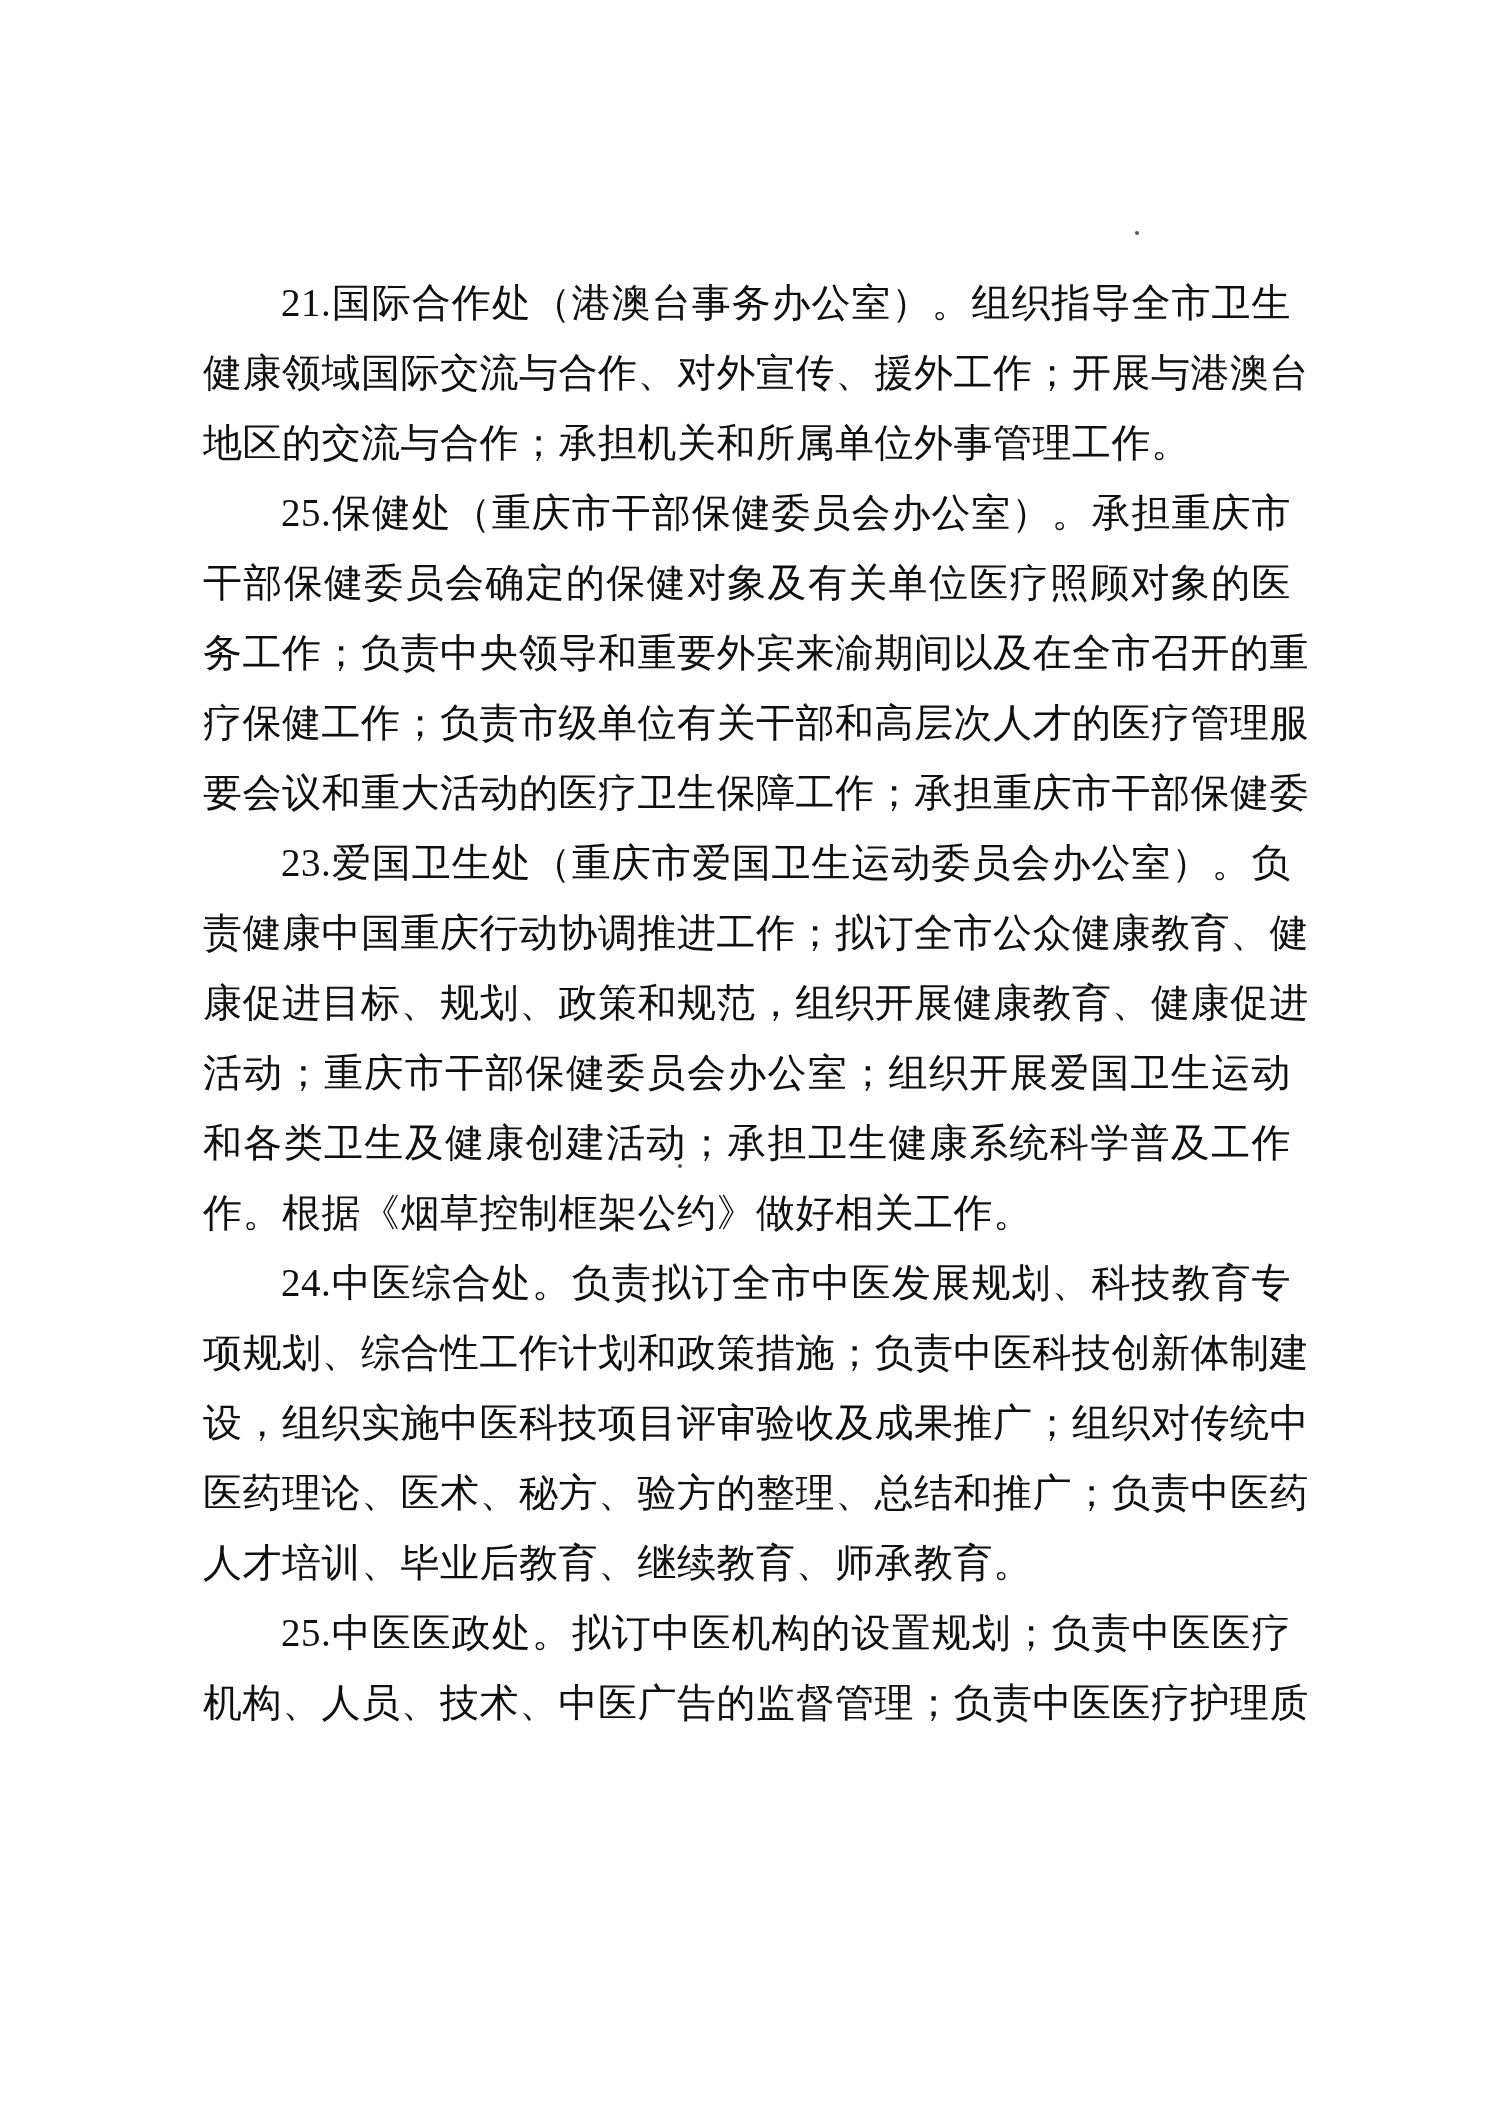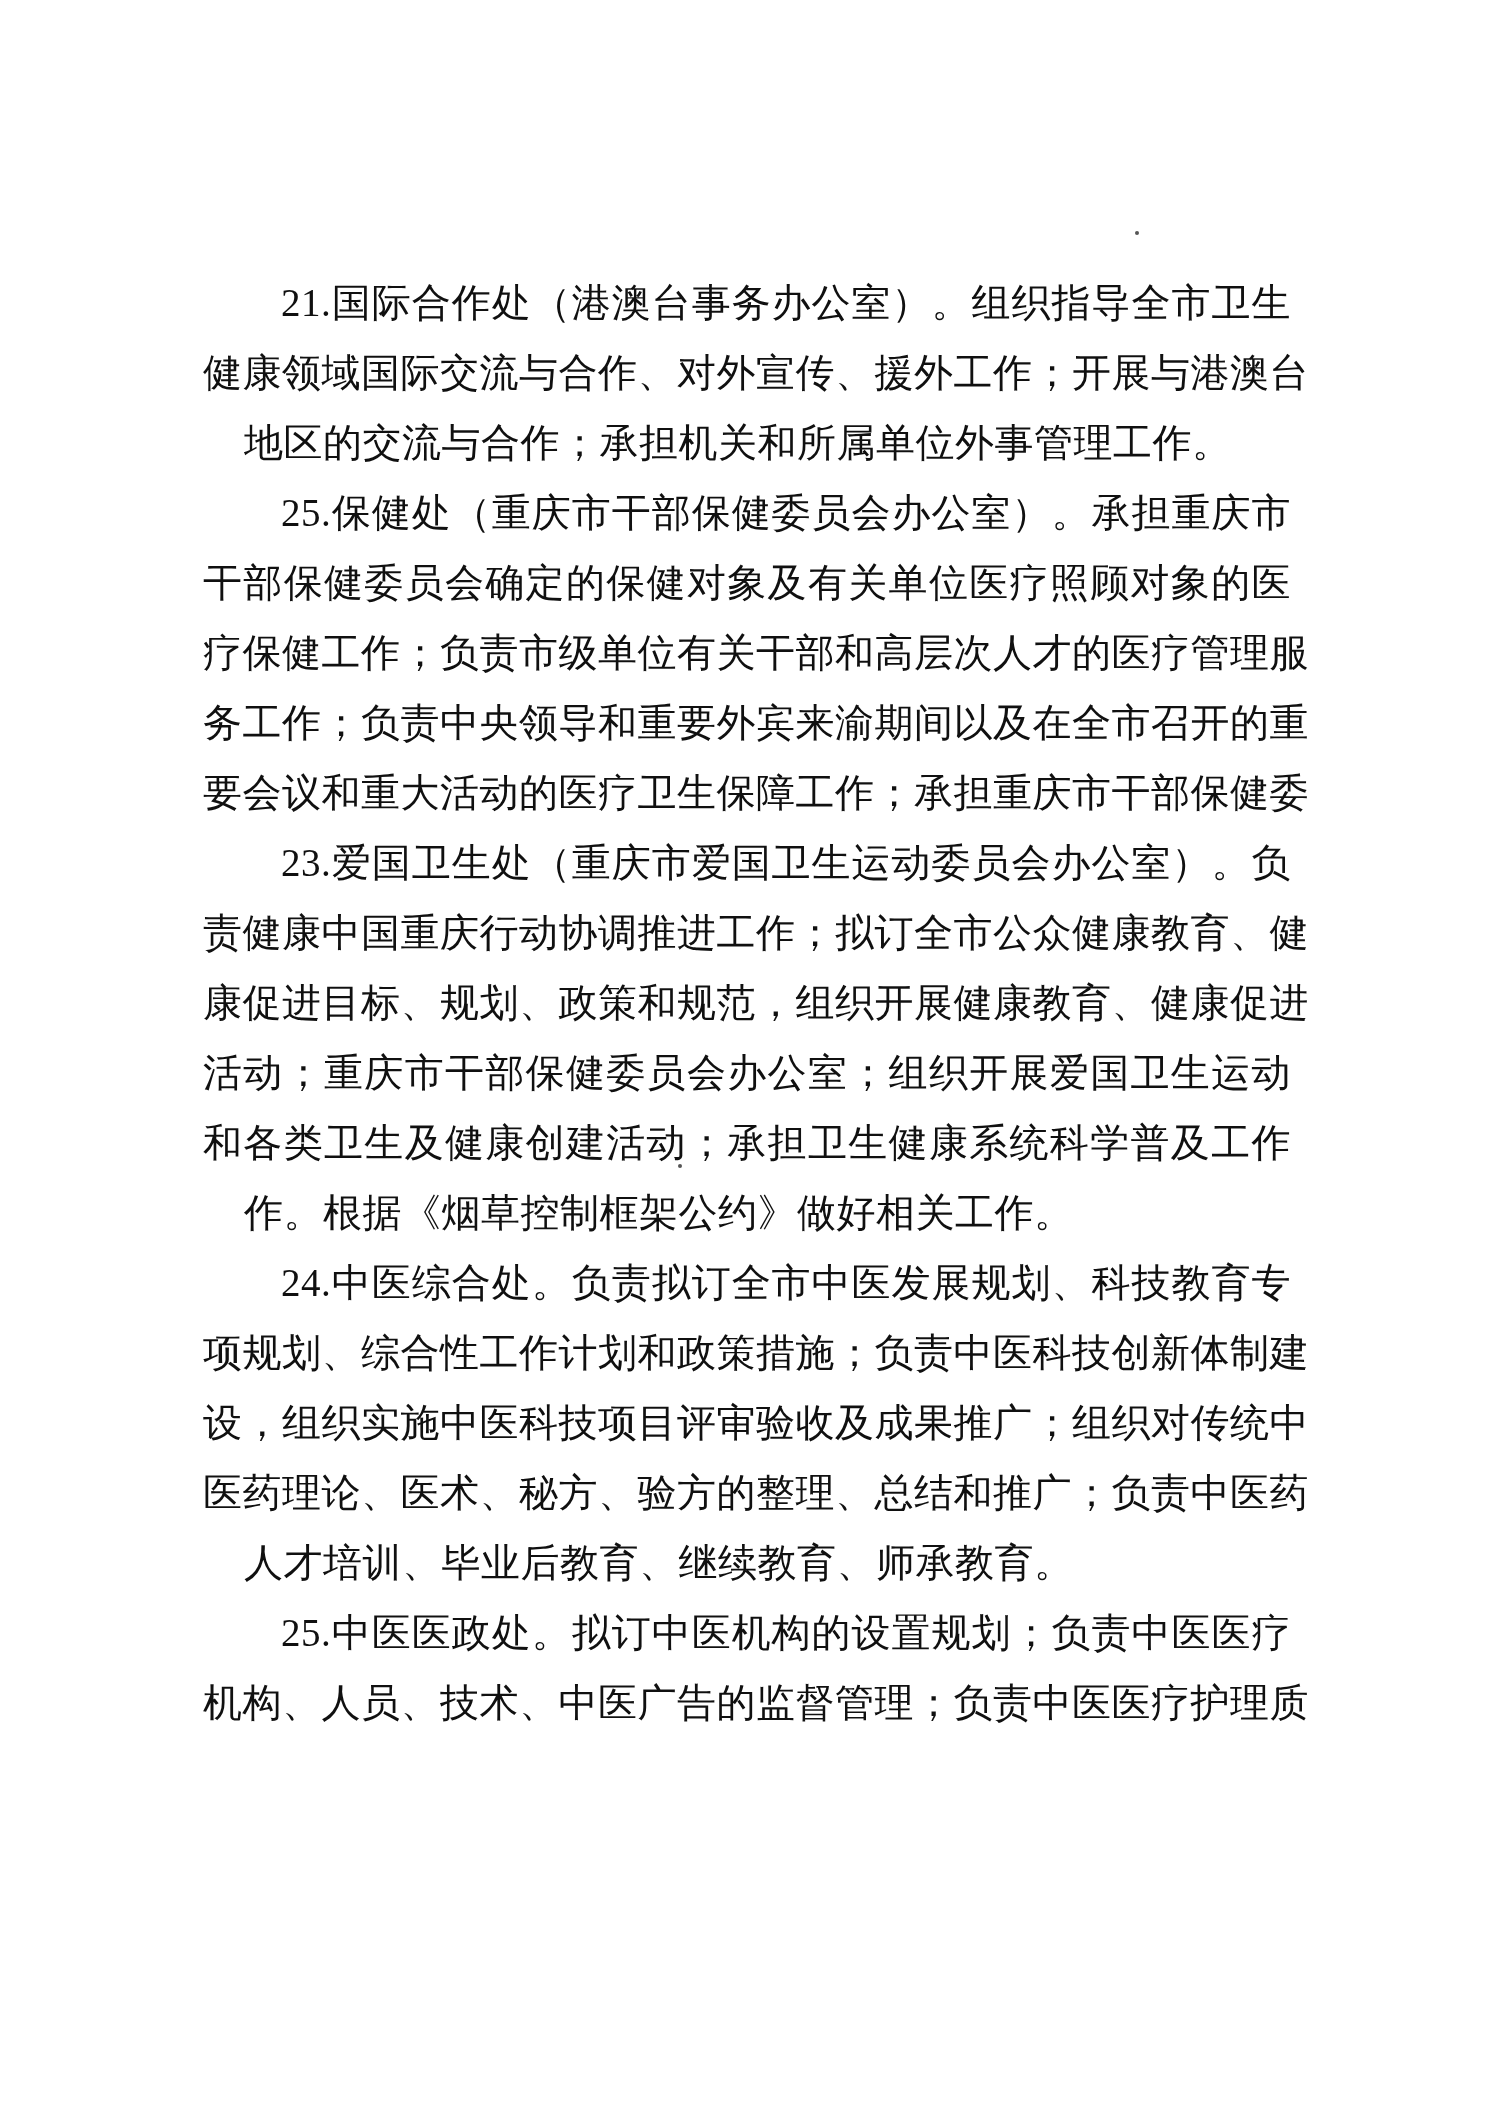--- a/index.html
+++ b/index.html
@@ -36,21 +36,20 @@
     white-space: nowrap;
     overflow: visible;
     letter-spacing: 0.5px;
   }
   .line.para-start {
     text-indent: 78px;
   }
   .line.para-end {
     text-align: center;
     text-align-last: left;
-    margin-left: 41px;
   }
   .page-number {
     position: absolute;
     left: 1196px;
     top: 1872px;
     font-size: 40px;
     line-height: 44px;
     letter-spacing: 1px;
     color: #101010;
     white-space: nowrap;
@@ -72,22 +71,22 @@
 
     <div class="para">
       <div class="line para-start">21.国际合作处（港澳台事务办公室）。组织指导全市卫生</div>
       <div class="line">健康领域国际交流与合作、对外宣传、援外工作；开展与港澳台</div>
       <div class="line para-end">地区的交流与合作；承担机关和所属单位外事管理工作。</div>
     </div>
 
     <div class="para">
       <div class="line para-start">25.保健处（重庆市干部保健委员会办公室）。承担重庆市</div>
       <div class="line">干部保健委员会确定的保健对象及有关单位医疗照顾对象的医</div>
+      <div class="line">务工作；负责中央领导和重要外宾来渝期间以及在全市召开的重</div>
       <div class="line">疗保健工作；负责市级单位有关干部和高层次人才的医疗管理服</div>
-      <div class="line">务工作；负责中央领导和重要外宾来渝期间以及在全市召开的重</div>
       <div class="line">要会议和重大活动的医疗卫生保障工作；承担重庆市干部保健委</div>
     </div>
 
     <div class="para">
       <div class="line para-start">23.爱国卫生处（重庆市爱国卫生运动委员会办公室）。负</div>
       <div class="line">责健康中国重庆行动协调推进工作；拟订全市公众健康教育、健</div>
       <div class="line">康促进目标、规划、政策和规范，组织开展健康教育、健康促进</div>
       <div class="line">活动；重庆市干部保健委员会办公室；组织开展爱国卫生运动</div>
       <div class="line">和各类卫生及健康创建活动；承担卫生健康系统科学普及工作</div>
       <div class="line para-end">作。根据《烟草控制框架公约》做好相关工作。</div>

